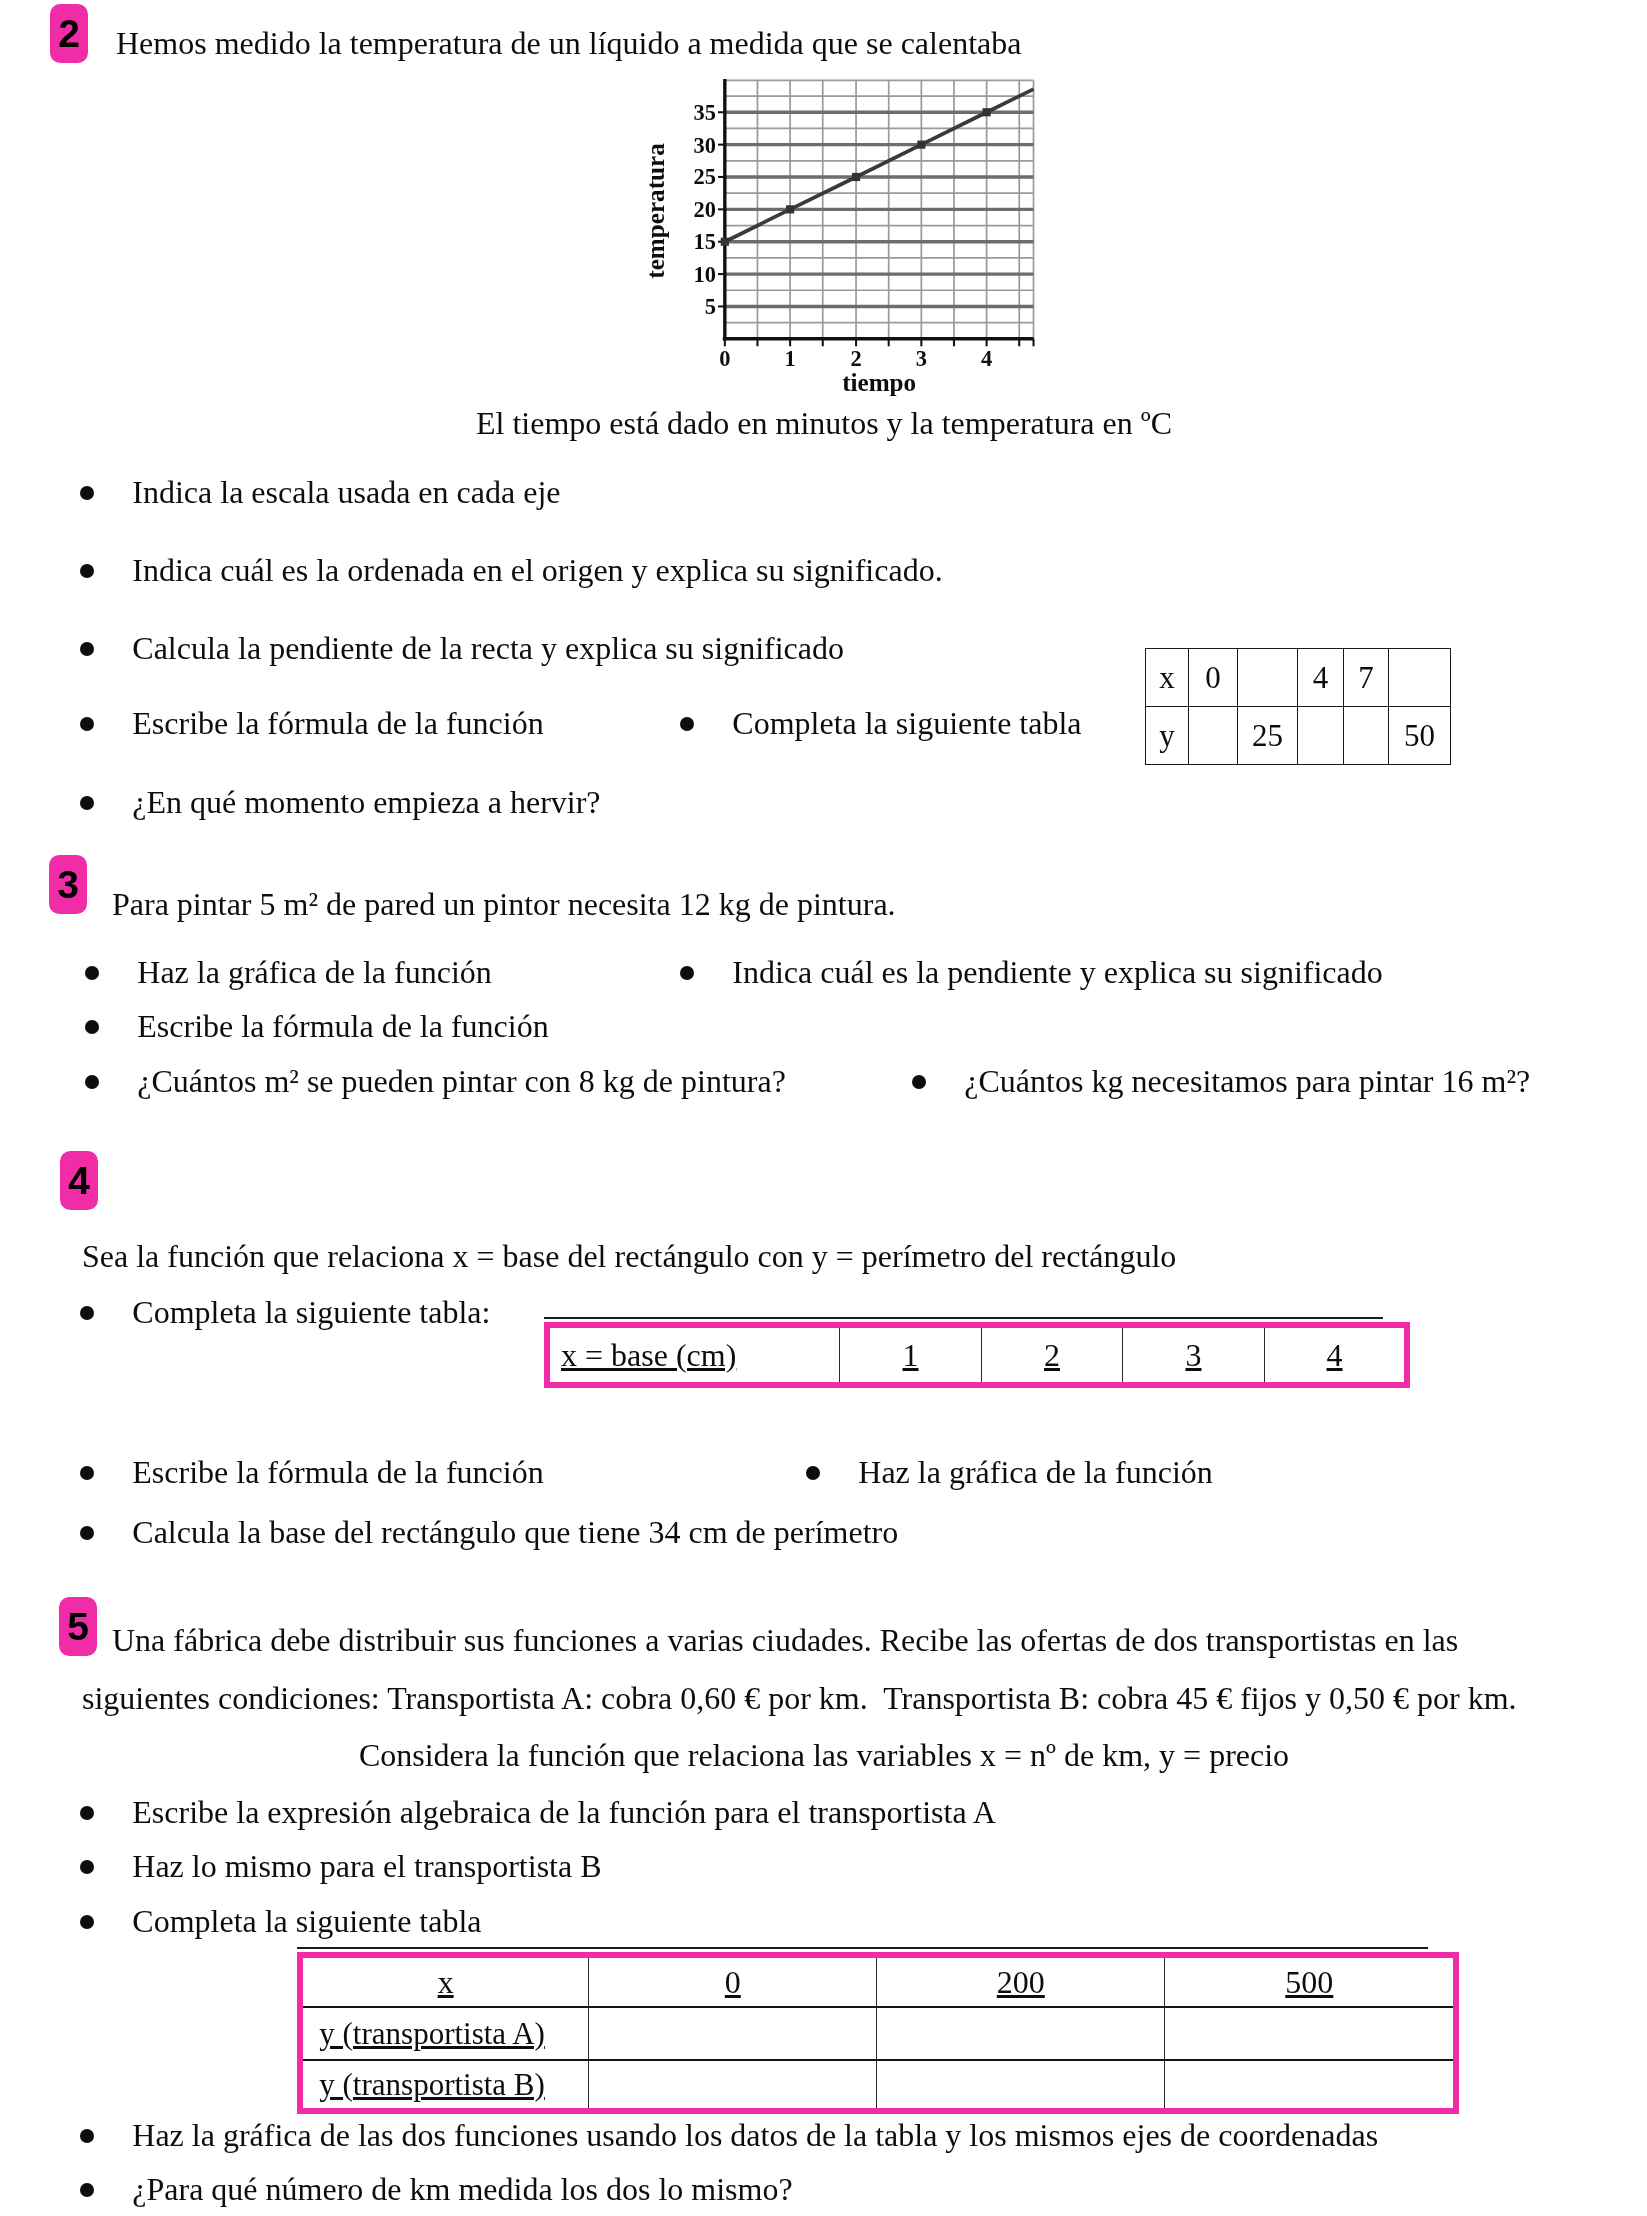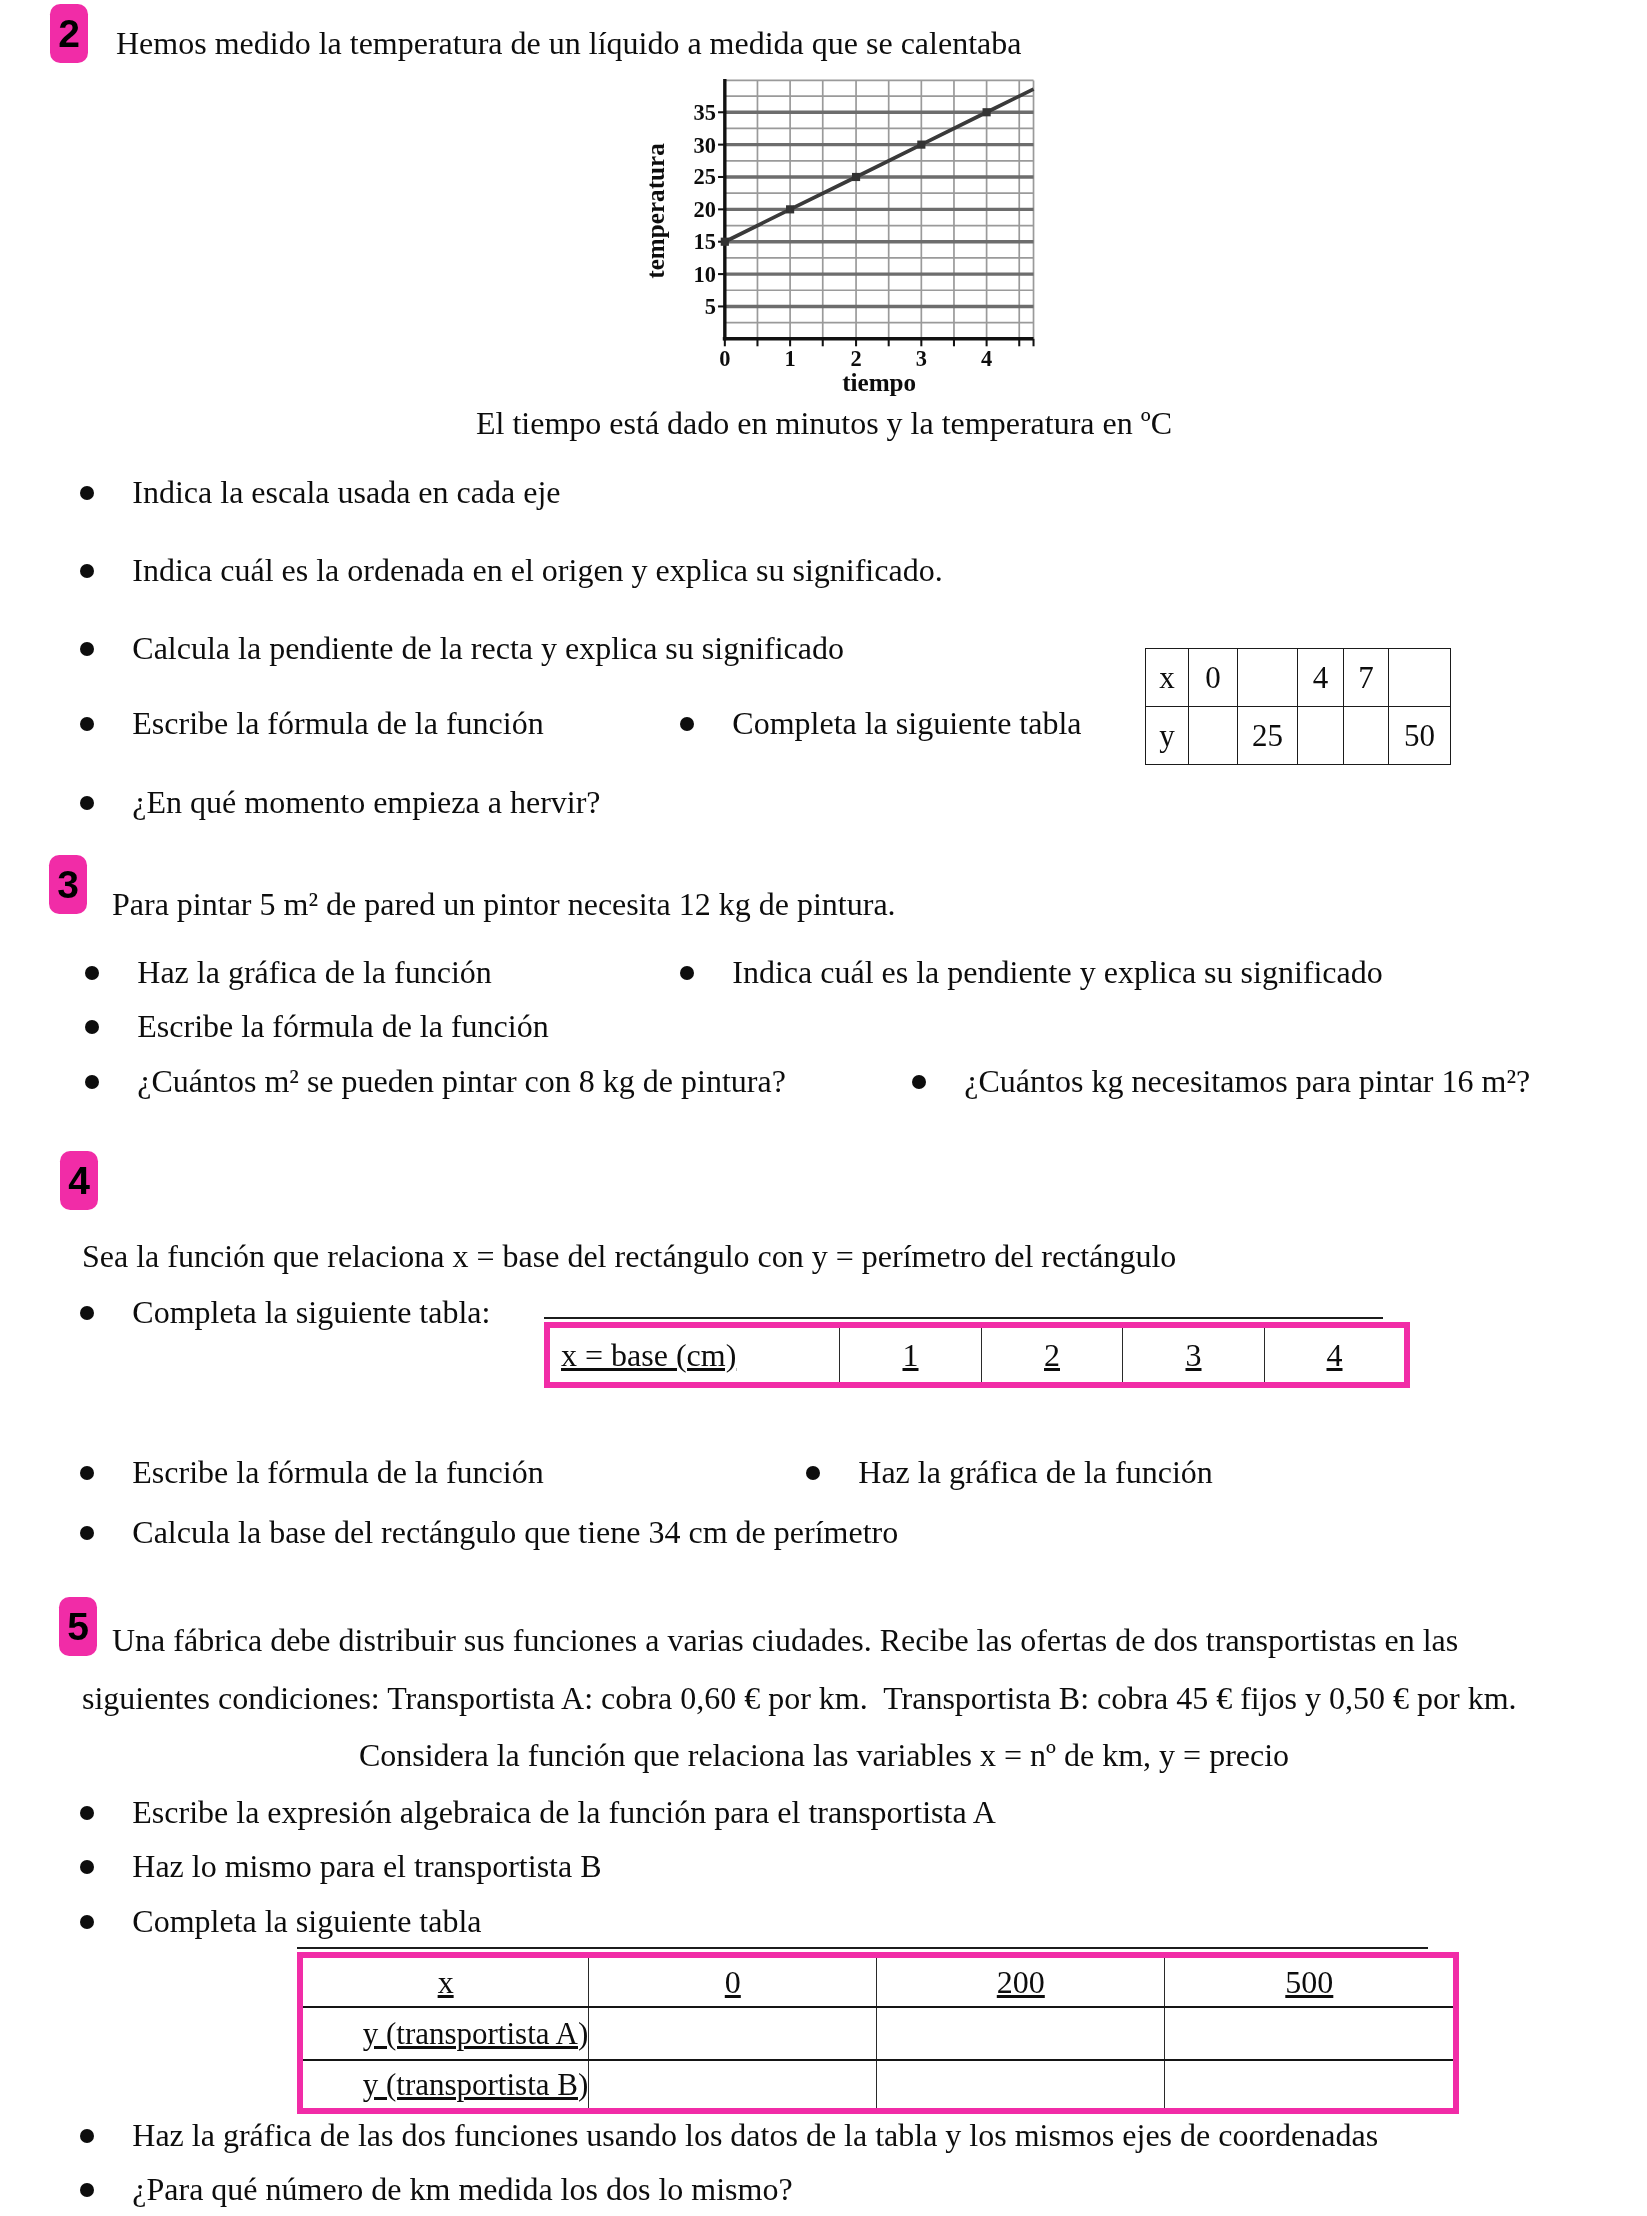--- a/index.html
+++ b/index.html
@@ -25,21 +25,21 @@
             font-family:"Liberation Serif",serif;}
   .t4 .c0{width:278px}.t4 .c1{width:141px}.t4 .c2{width:140px}.t4 .c3{width:141px}.t4 .c4{width:139px}
   .t4 tr:nth-child(1) td{height:54px}
   .t4 tr:nth-child(2) td{height:57px}
   .t4 td.lbl{text-align:left;padding-left:11px;}
   .t5 .c0{width:269px}.t5 .c1{width:287px}.t5 .c2{width:287px}.t5 .c3{width:288px}
   .t5 tr:nth-child(1) td{height:48px}
   .t5 tr:nth-child(2) td{height:51px}
   .t5 tr:nth-child(3) td{height:47px}
   .t5 tr+tr td{border-top:2.7px solid #151515;}
-  .t5 td.lbl{text-align:right;padding-left:16.3px;font-size:31px;}
+  .t5 td.lbl{text-align:left;padding-left:16.3px;font-size:31px;}
   .topline{position:absolute;height:2px;background:#1c1c1c;}
   
   .tick{font-family:"Liberation Serif",serif;font-weight:bold;font-size:33px;fill:#0d0d0d;}
   .axlbl{font-family:"Liberation Serif",serif;font-weight:bold;font-size:37px;fill:#0d0d0d;}
   
   #badge2{left:50px;top:4.1px} #t2title{left:116px;top:24.5px}
   #chart{left:648px;top:60px;width:393px;height:338px}
   #caption{top:405px}
   #e2b1{left:80px;top:474px} #e2b1r{left:835px;top:474px}
   #e2b2{left:80px;top:552px}

